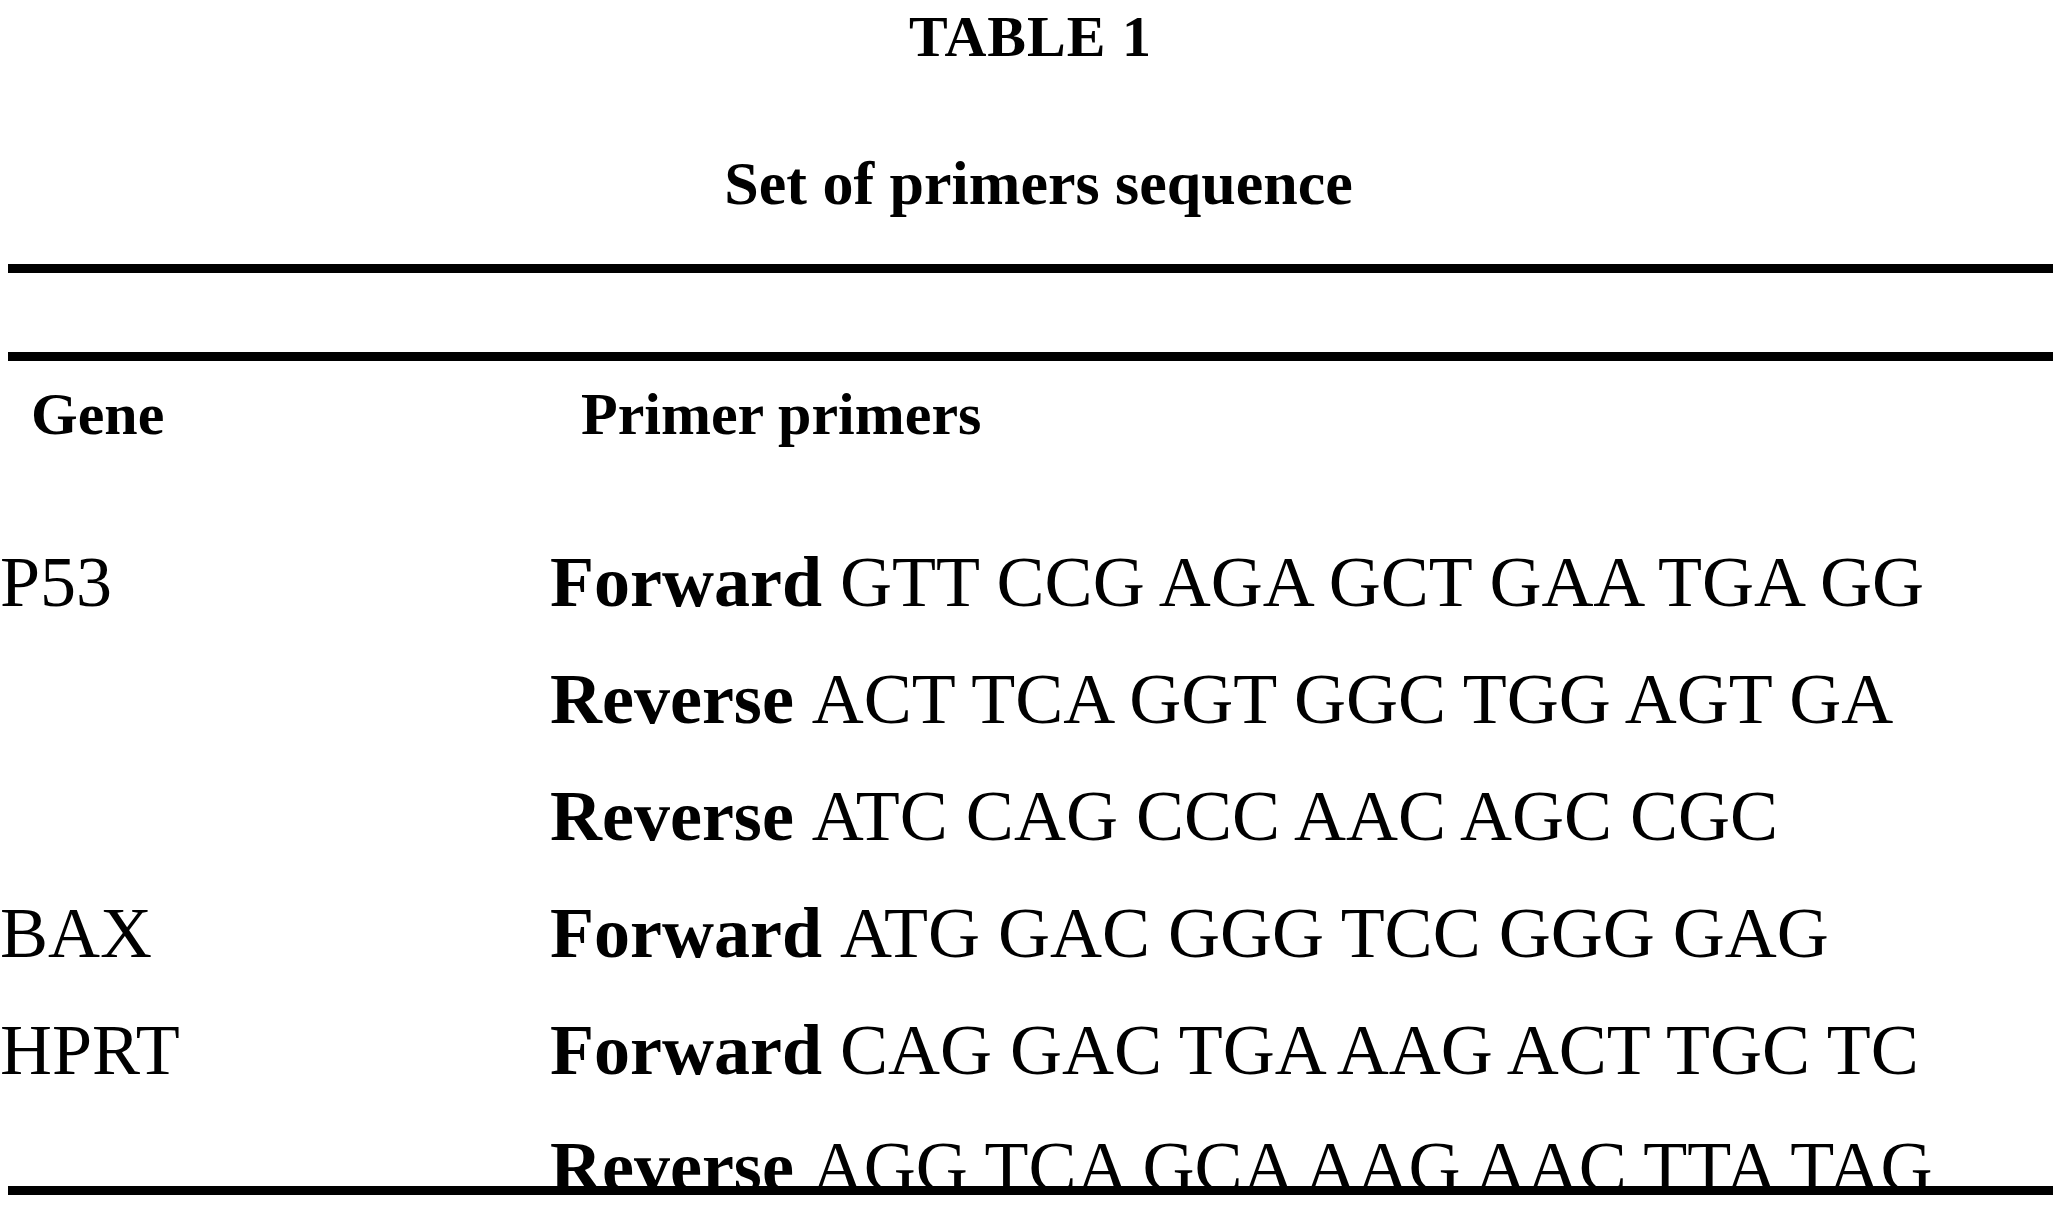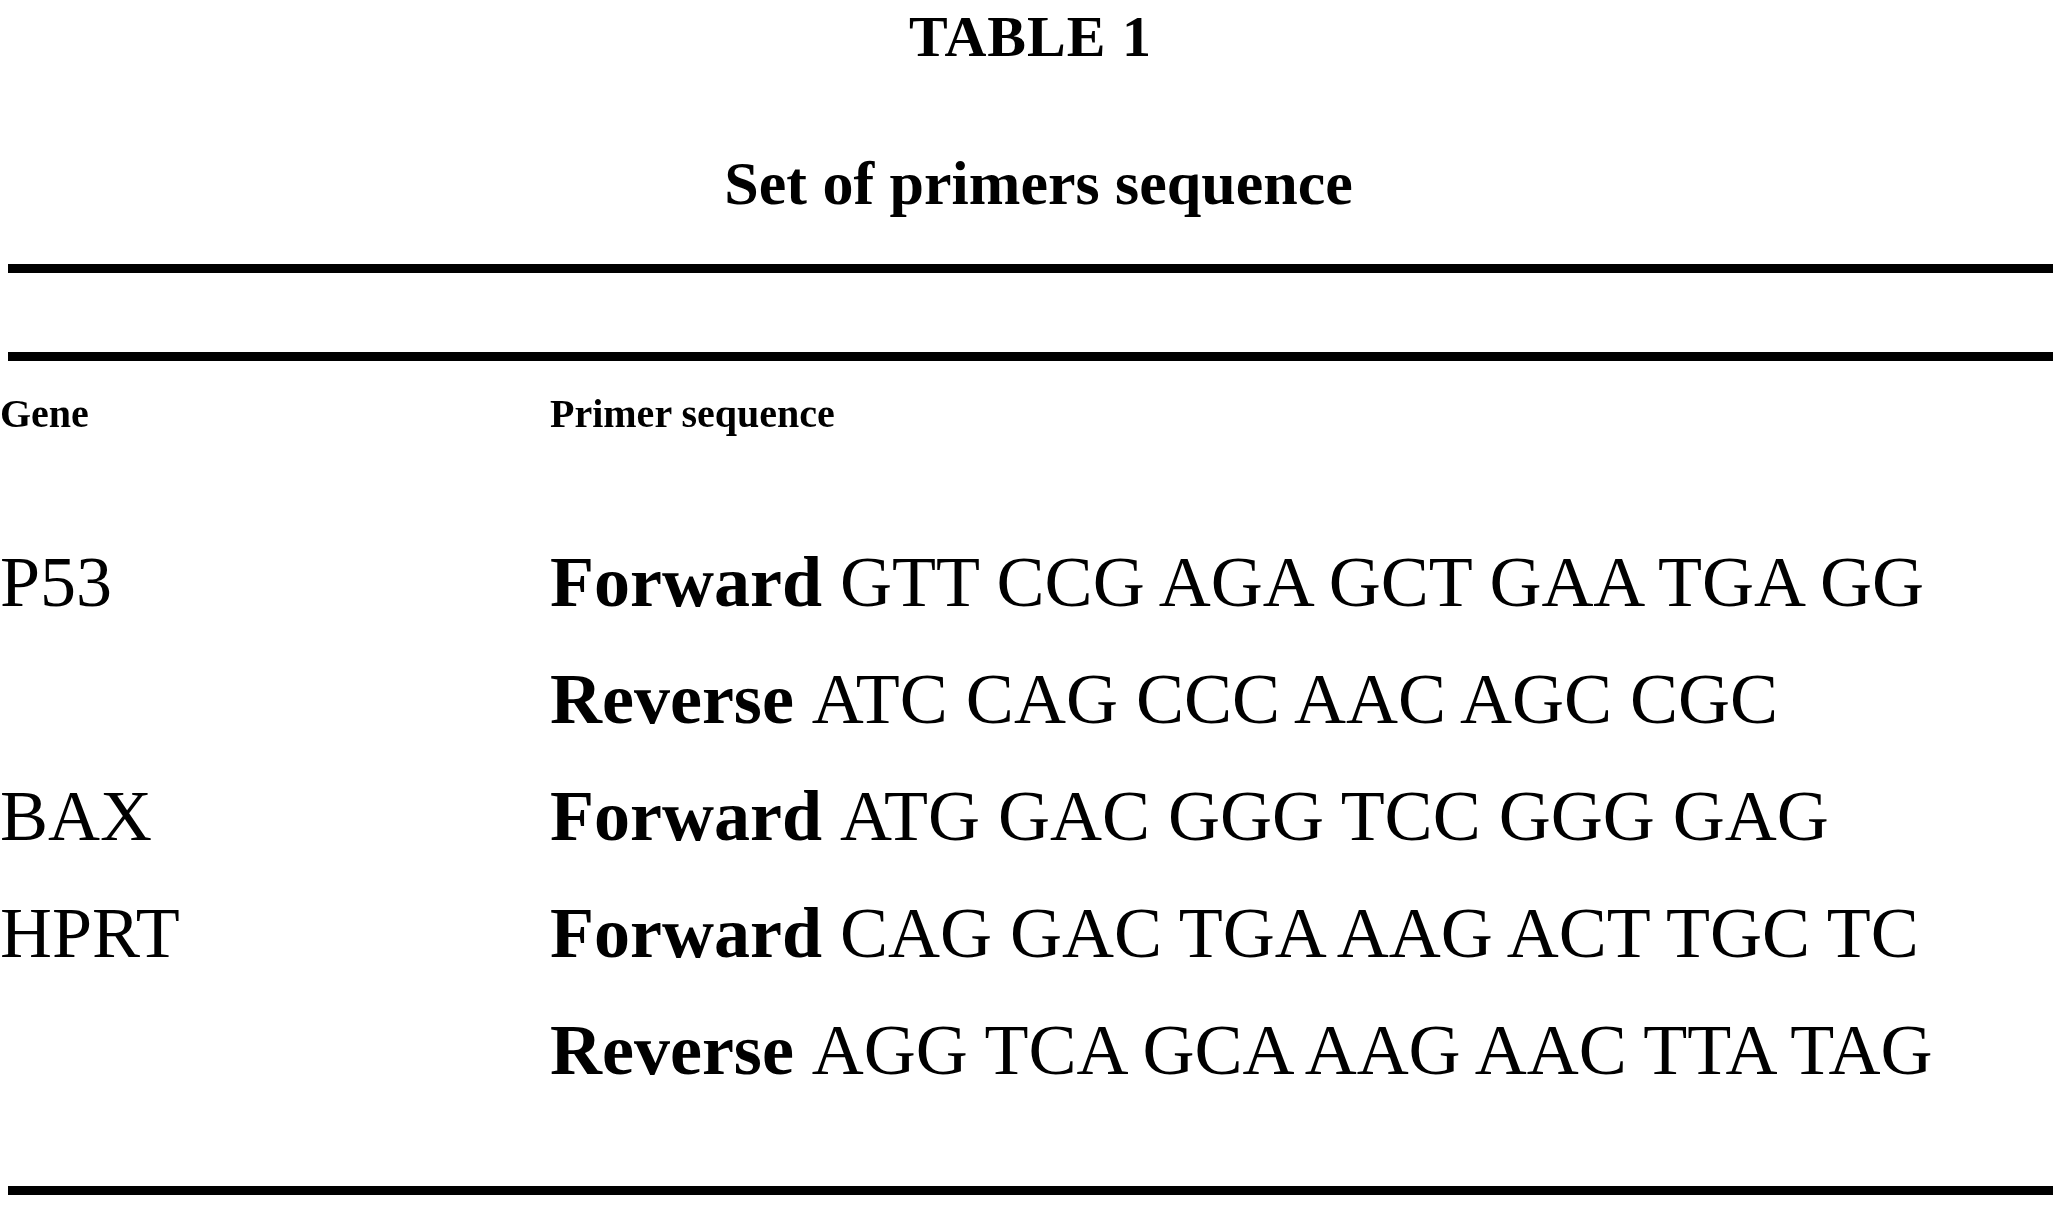--- a/index.html
+++ b/index.html
@@ -74,23 +74,24 @@
     vertical-align: baseline;
     text-align: left;
     font-weight: normal;
   }
 
   .col-gene  { width: 550px; }
   .col-seq   { width: 1511px; }
 
   .hdr-row td {
     height: 96px;
-    font-size: 40px;
+    font-size: 60px;
     font-weight: bold;
     line-height: 96px;
+    padding-left: 31px;
   }
   .hdr-gene { padding-left: 55px; }
   .hdr-seq  { padding-left: 0; }
 
   .spacer-row td { height: 62px; }
 
   .data-row td {
     height: 117px;
     font-size: 72px;
     line-height: 117px;
@@ -123,35 +124,41 @@
   <div class="rule rule-bottom"></div>
 
   <table class="tbl">
     <colgroup>
       <col class="col-gene">
       <col class="col-seq">
     </colgroup>
     <tbody>
       <tr class="hdr-row">
         <td class="hdr-gene">Gene</td>
-        <td class="hdr-seq">Primer sequence</td>
+        <td class="hdr-seq">Primer primers</td>
       </tr>
 
       <tr class="spacer-row">
         <td></td>
         <td></td>
       </tr>
 
       <tr class="data-row">
         <td class="gene-cell">P53</td>
         <td class="seq-cell">
           <span class="dir">Forward</span><span class="seq">&nbsp;</span><span class="seq">GTT CCG AGA GCT GAA TGA GG</span>
         </td>
       </tr>
 
+      <tr class="data-row">
+        <td class="gene-cell"></td>
+        <td class="seq-cell">
+          <span class="dir">Reverse</span><span class="seq">&nbsp;</span><span class="seq">ACT TCA GGT GGC TGG AGT GA</span>
+        </td>
+      </tr>
 
       <tr class="data-row">
         <td class="gene-cell"></td>
         <td class="seq-cell">
           <span class="dir">Reverse</span><span class="seq">&nbsp;</span><span class="seq">ATC CAG CCC AAC AGC CGC</span>
         </td>
       </tr>
 
       <tr class="data-row">
         <td class="gene-cell">BAX</td>

